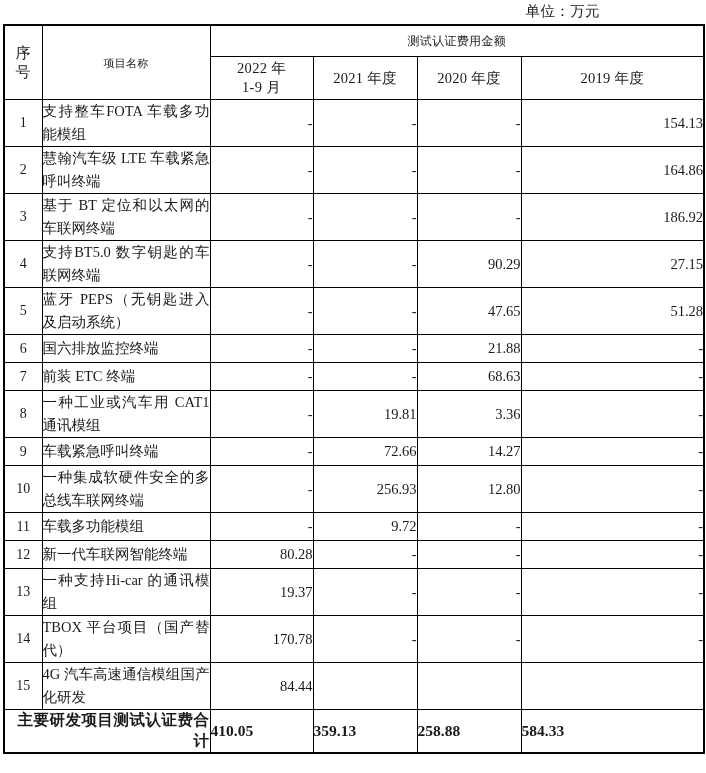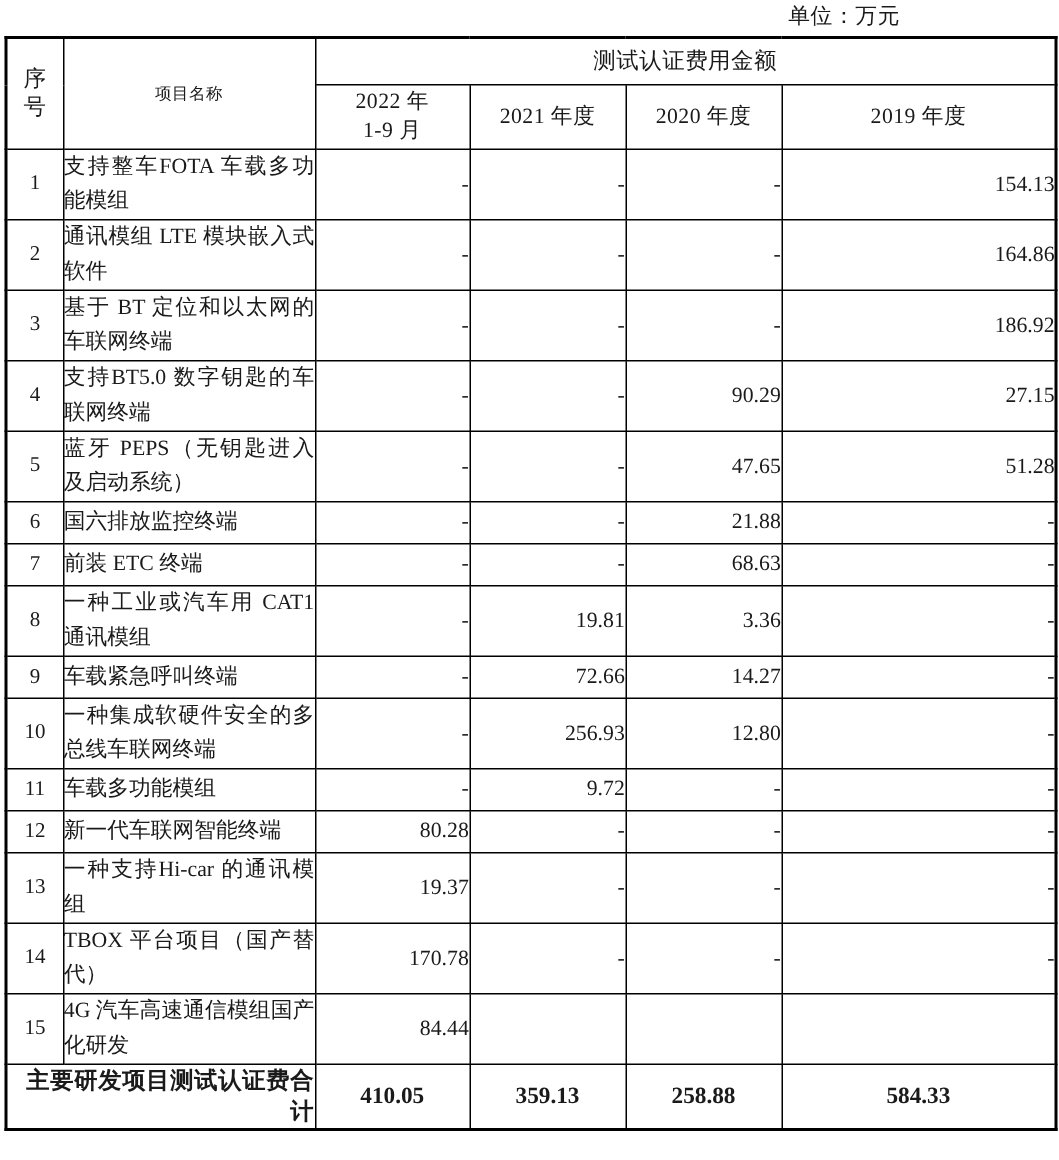--- a/index.html
+++ b/index.html
@@ -51,21 +51,21 @@
   col.c-no     { width: 38px; }
   col.c-name   { width: 168px; }
   col.c-2022   { width: 103px; }
   col.c-2021   { width: 104px; }
   col.c-2020   { width: 104px; }
   col.c-2019   { width: 183px; }
 
   .hdr {
     text-align: center;
     font-weight: bold;
-    font-size: 15px;
+    font-size: 12px;
     line-height: 20px;
     letter-spacing: 0.3px;
   }
   .hdr-no {
     font-size: 15px;
     line-height: 19px;
     padding: 0 2px;
     word-break: break-all;
   }
   .hdr-group {
@@ -106,21 +106,21 @@
   tr.total-row td {
     font-weight: bold;
     font-size: 15.5px;
     border-top: 1.8px solid #000;
   }
   td.total-label {
     text-align: right;
     letter-spacing: 0.5px;
   }
   td.total-num {
-    text-align: center;
+    text-align: left;
     padding-right: 9px;
   }
 </style>
 </head>
 <body>
 
 <div class="page">
 
   <div class="unit-line">单位：万元</div>
 
@@ -150,21 +150,21 @@
         <tr class="r1">
           <td class="no-cell">1</td>
           <td class="name-cell">支持整车FOTA 车载多功能模组</td>
           <td class="num-cell">-</td>
           <td class="num-cell">-</td>
           <td class="num-cell">-</td>
           <td class="num-cell">154.13</td>
         </tr>
         <tr class="r1">
           <td class="no-cell">2</td>
-          <td class="name-cell">通讯模组 LTE 模块嵌入式软件</td>
+          <td class="name-cell">慧翰汽车级 LTE 车载紧急呼叫终端</td>
           <td class="num-cell">-</td>
           <td class="num-cell">-</td>
           <td class="num-cell">-</td>
           <td class="num-cell">164.86</td>
         </tr>
         <tr class="r1">
           <td class="no-cell">3</td>
           <td class="name-cell">基于 BT 定位和以太网的车联网终端</td>
           <td class="num-cell">-</td>
           <td class="num-cell">-</td>

